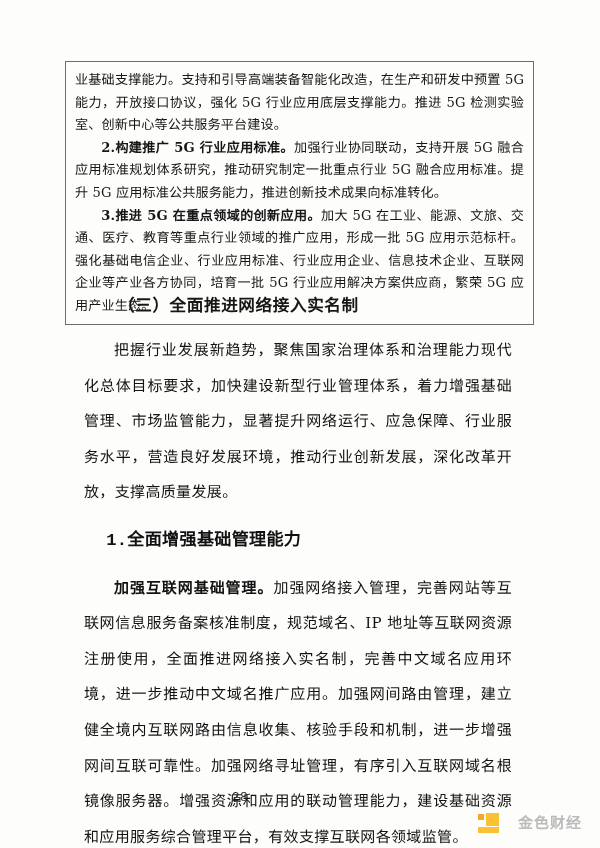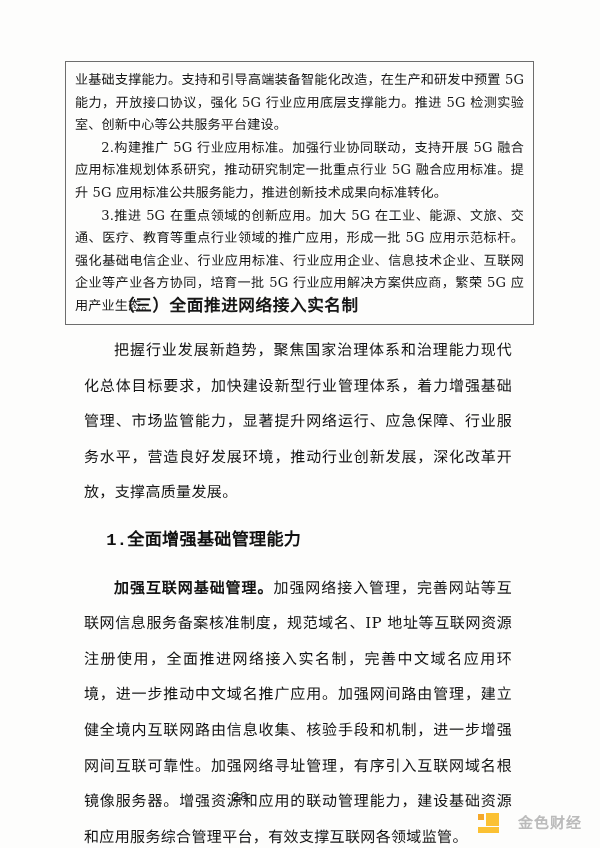--- a/index.html
+++ b/index.html
@@ -42,21 +42,21 @@
     line-height: 22.6px;
     text-align: justify;
     text-justify: inter-ideograph;
     letter-spacing: 0.15px;
     color: #161616;
   }
   .boxed-section p.indent {
     text-indent: 2em;
   }
   .boxed-section b {
-    font-weight: normal;
+    font-weight: bold;
   }
 
   
   .body-block {
     position: absolute;
     left: 72px;
     top: 290px;
     width: 452px;
   }
 

